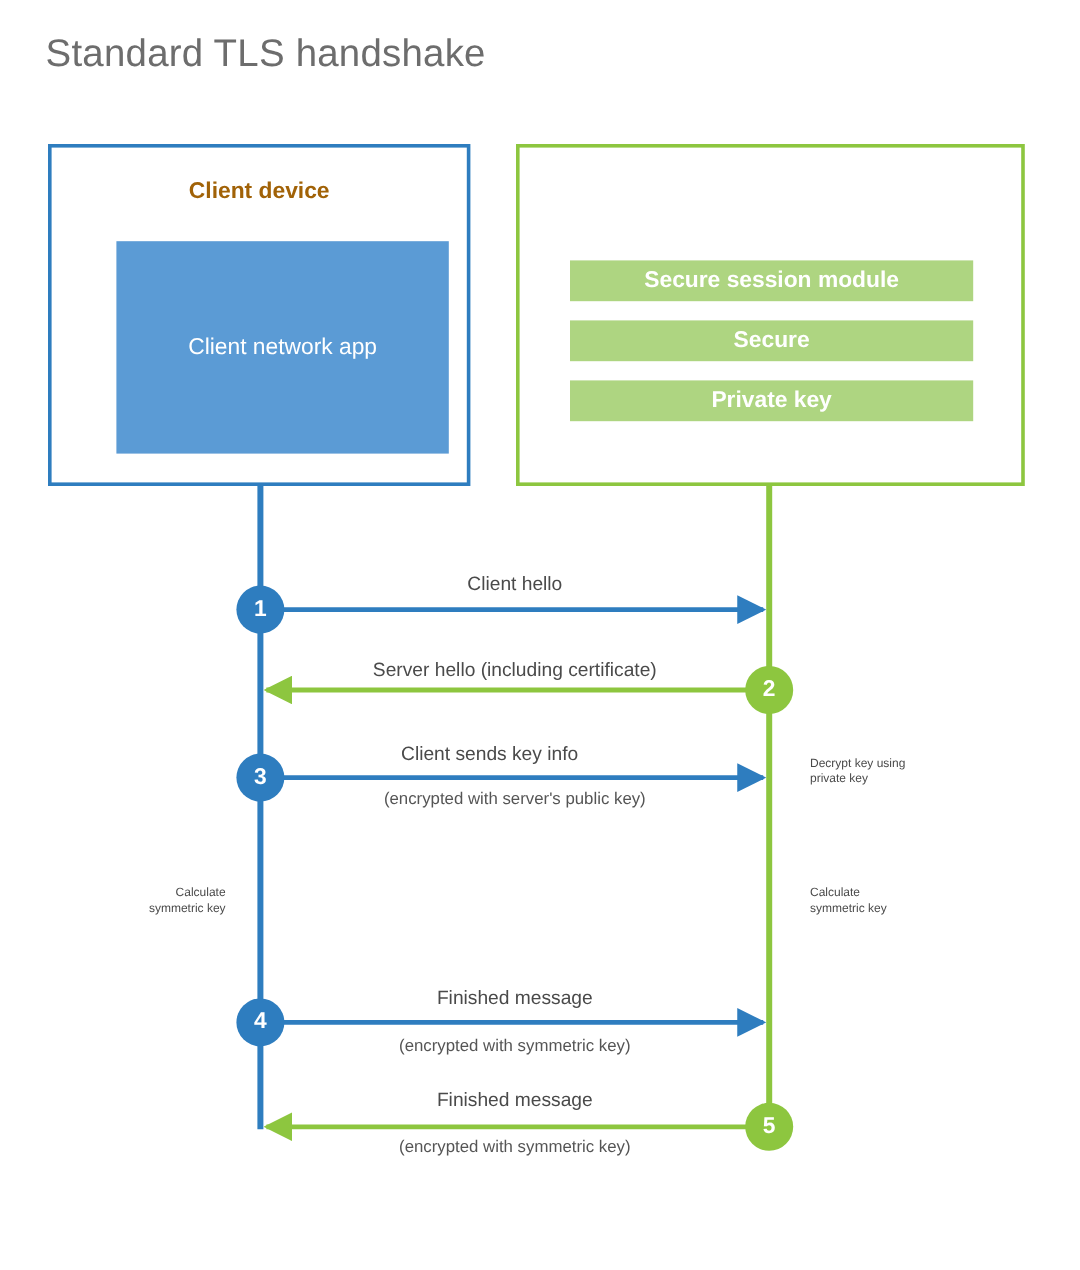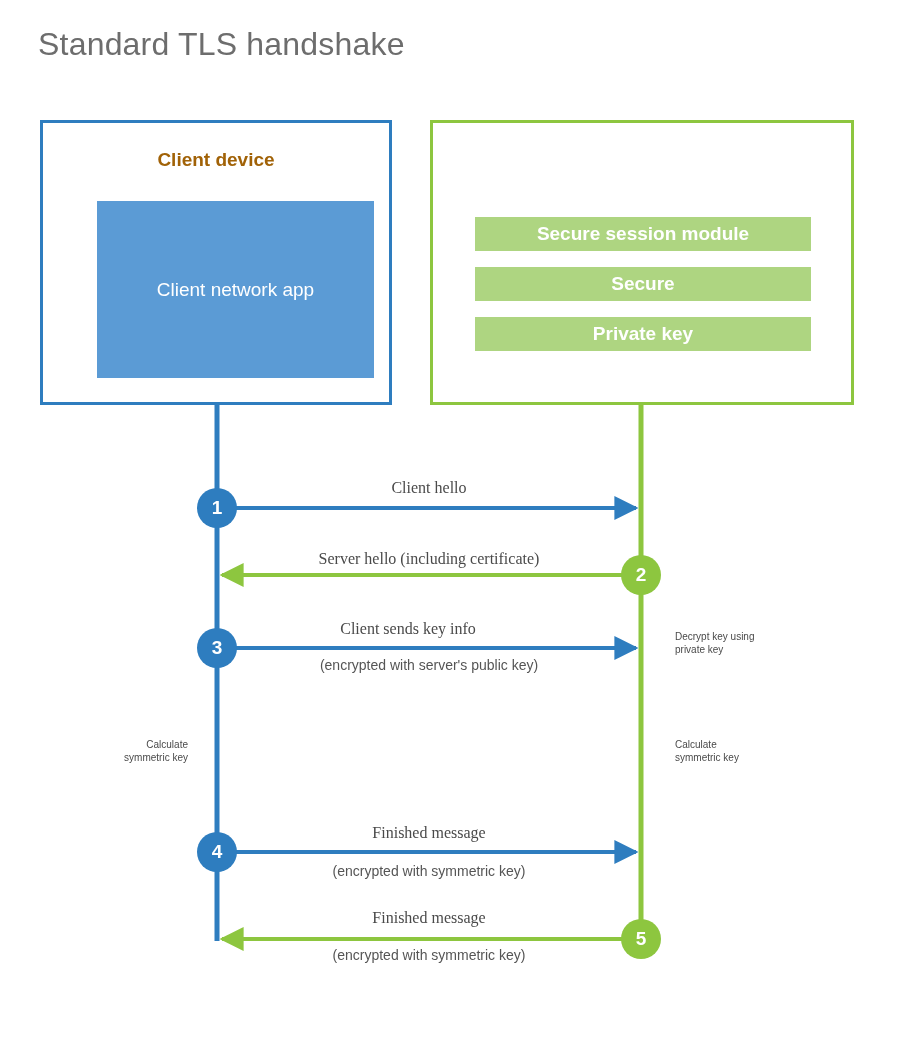--- a/index.html
+++ b/index.html
@@ -131,21 +131,20 @@
   .step-circle.green { background: #8DC63F; }
 
   
   .msg-label {
     position: absolute;
     font-size: 16px;
     color: #4a4a4a;
     white-space: nowrap;
     text-align: center;
     transform: translateX(-50%);
-    font-family: Liberation Serif, serif;
   }
   .msg-sublabel {
     position: absolute;
     font-size: 14px;
     color: #555555;
     white-space: nowrap;
     text-align: center;
     transform: translateX(-50%);
   }
   .side-note {

